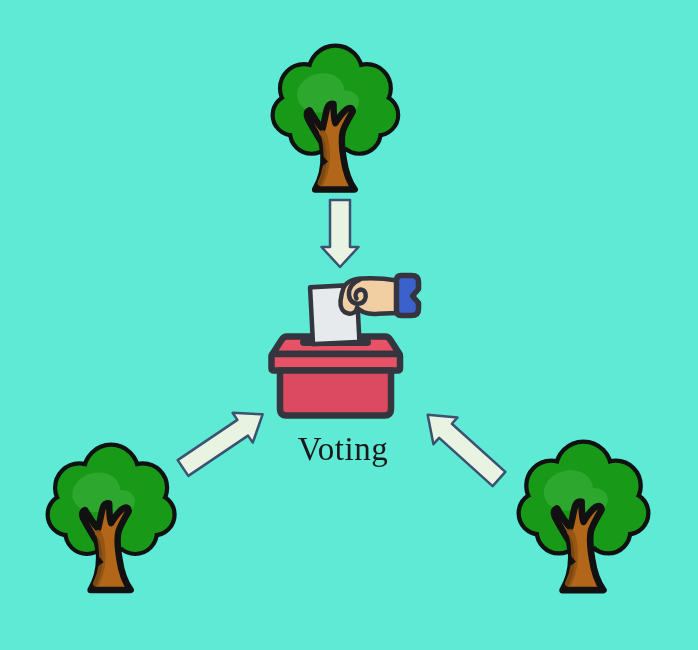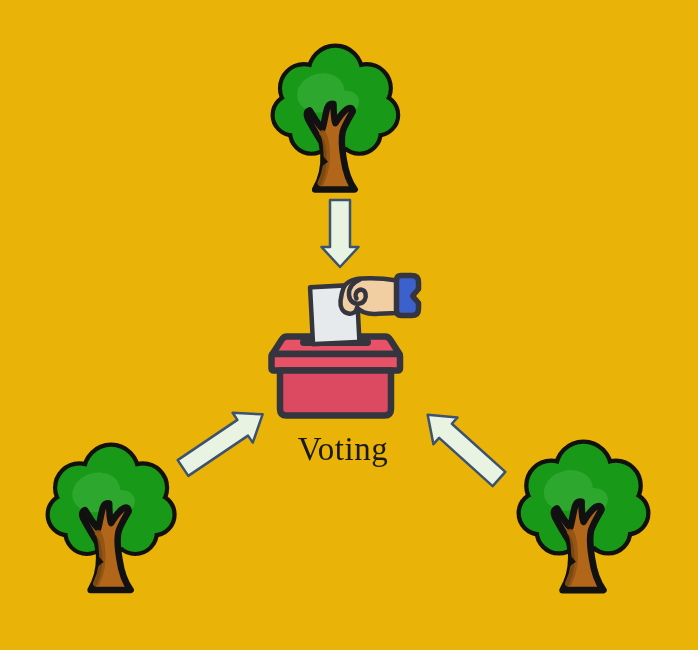--- a/index.html
+++ b/index.html
@@ -1,20 +1,20 @@
 <!DOCTYPE html>
 <html><head>
 <meta charset="utf-8">
 <style>
   html, body { margin: 0; padding: 0; background: #ffffff; }
   .canvas {
     position: relative;
     width: 698px;
     height: 650px;
-    background: #eab308;
+    background: #5eead4;
     overflow: hidden;
     font-family: "Liberation Serif", "DejaVu Serif", serif;
   }
   .canvas svg { position: absolute; left: 0; top: 0; }
   .caption {
     position: absolute;
     left: 243px;
     top: 430px;
     width: 200px;
     text-align: center;

